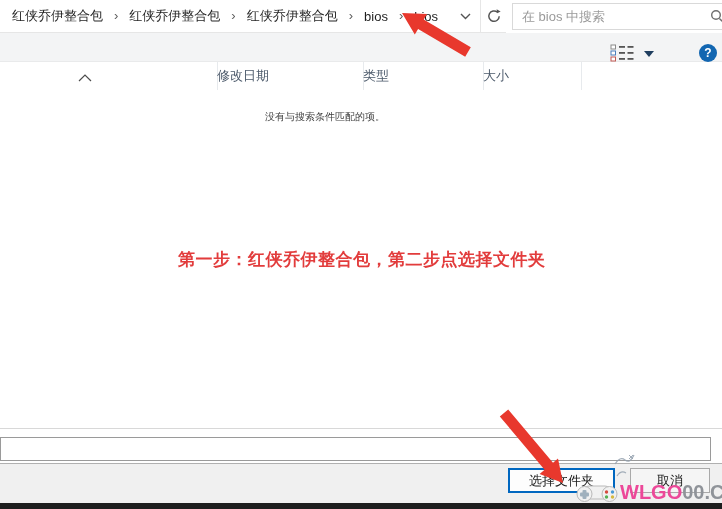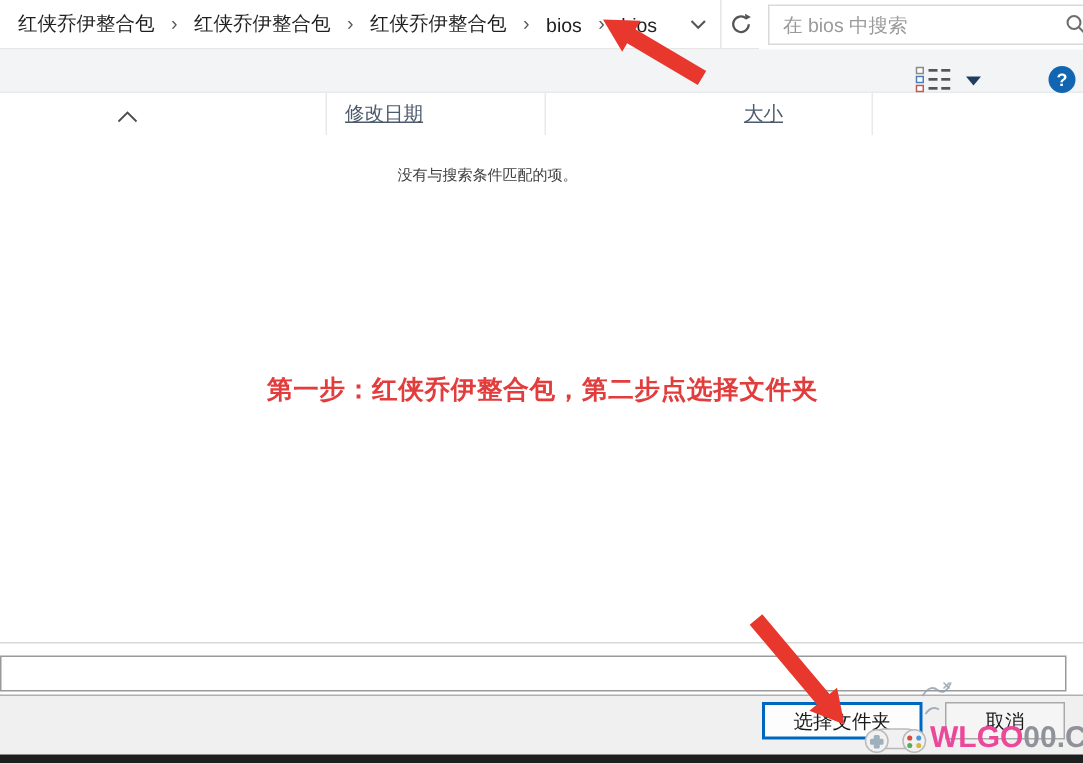--- a/index.html
+++ b/index.html
@@ -27,22 +27,22 @@
   .row-toolbar { position:absolute; left:0; top:33px; width:722px; height:29px; background:#f3f4f5; border-bottom:1px solid #e9eaeb; box-sizing:border-box; }
   .view-btn { position:absolute; left:610px; top:44px; width:26px; height:18px; }
   .view-chevron { position:absolute; left:644px; top:51px; width:0; height:0;
                   border-left:5px solid transparent; border-right:5px solid transparent; border-top:6px solid #1f3e5f; }
   .help-btn { position:absolute; left:699px; top:44px; width:18px; height:18px; border-radius:50%;
               background:#1266b1; color:#fff; font-size:12px; font-weight:bold;
               display:flex; align-items:center; justify-content:center; cursor:default; }
 
   
   .hdr-row { position:absolute; left:0; top:62px; width:722px; height:28px; background:#fff; font-size:13px; color:#4c5a6b; }
-  .hdr-cell { position:absolute; top:0; height:28px; line-height:28px; padding-left:13px;
-              border-right:1px solid #e7eaed; box-sizing:border-box; cursor:default;text-decoration:underline; }
+  .hdr-cell { position:absolute; top:0; height:28px; line-height:28px; padding-left:0;
+              border-right:1px solid #e7eaed; box-sizing:border-box; cursor:default; }
   .hdr-name { left:0; width:218px; }
   .hdr-date { left:217px; width:147px; }
   .hdr-type { left:363px; width:121px; }
   .hdr-size { left:483px; width:99px; }
   .sort-caret { position:absolute; left:78px; top:2px; }
 
   
   .empty-msg { position:absolute; left:265px; top:110px; font-size:10px; color:#3e3e3e; }
   .annotation { position:absolute; left:178px; top:248px; font-size:17px; font-weight:bold; color:#e23c3c; letter-spacing:0.5px; white-space:nowrap; }
 
@@ -127,20 +127,21 @@
 
   <div class="hdr-row">
     <div class="hdr-cell hdr-name">
       <span class="sort-caret">
         <svg width="14" height="8" viewBox="0 0 14 8">
             <polyline points="1,7 7,1 13,7" fill="none" stroke="#4c4c4c" stroke-width="1.2"></polyline>
           </svg>
       </span>
     </div>
     <div class="hdr-cell hdr-date">修改日期</div>
+    <div class="hdr-cell hdr-type">类型</div>
     <div class="hdr-cell hdr-size">大小</div>
   </div>
 
   <div class="empty-msg">没有与搜索条件匹配的项。</div>
 
   <div class="annotation">第一步：红侠乔伊整合包，第二步点选择文件夹</div>
 
   <div class="list-bottom-line"></div>
   <input class="name-input" type="text" value="" style="">
   <div class="footer-sep"></div>

